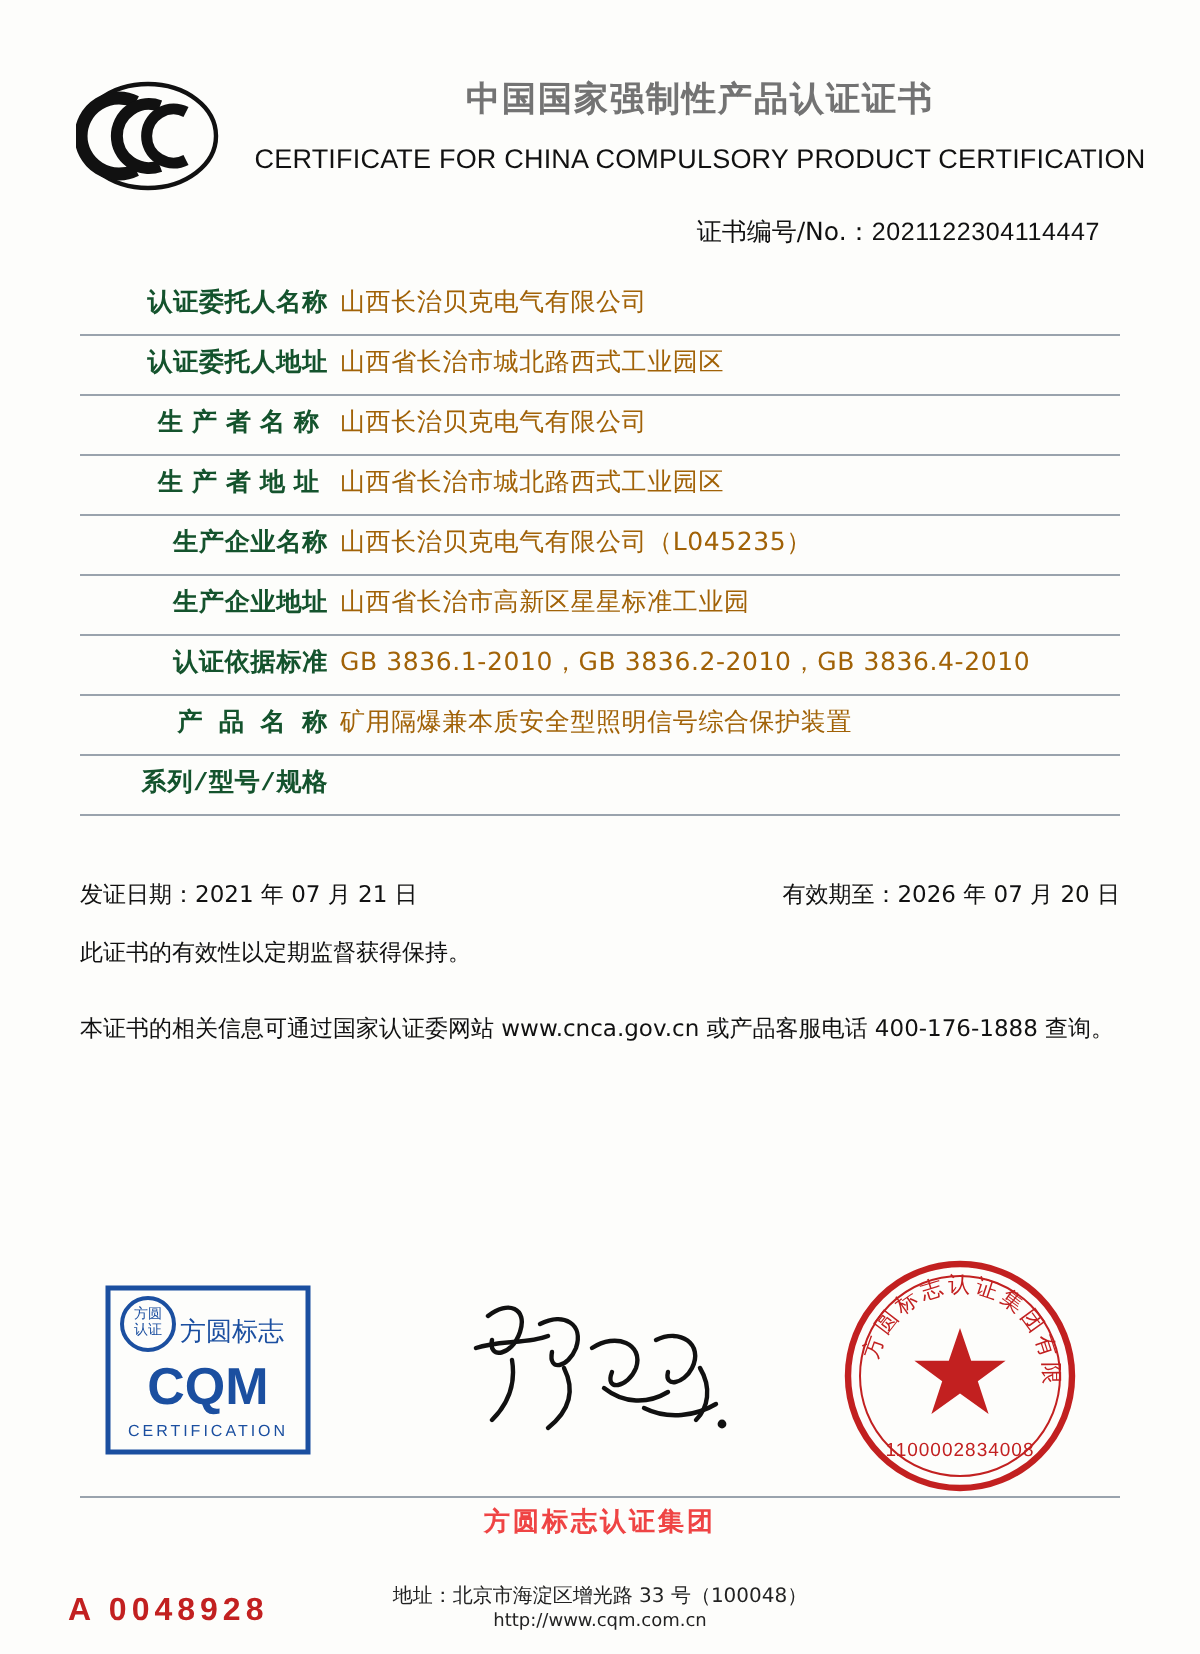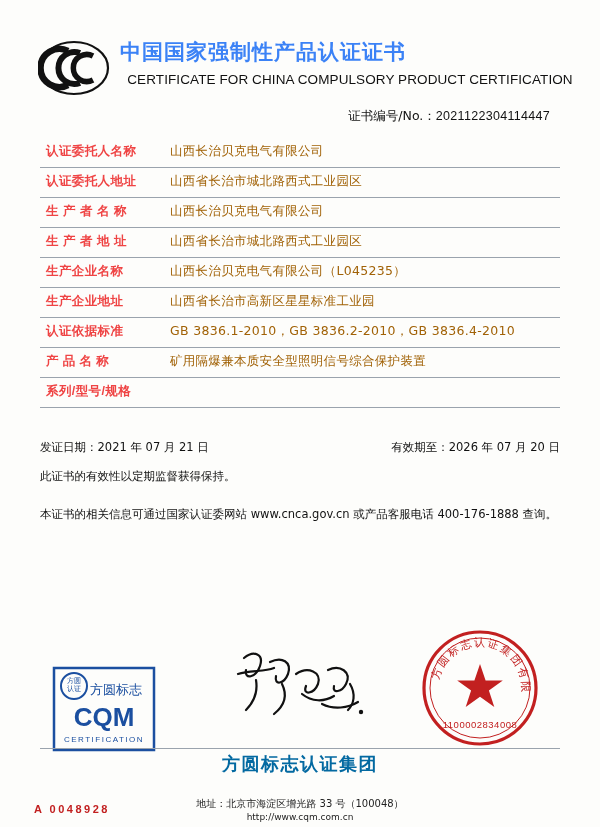--- a/index.html
+++ b/index.html
@@ -35,25 +35,26 @@
     left: 38px; top: 6px;
     width: 72px;
     height: 56px;
   }
   .ccc-logo svg { display: block; }
 
   .title-cn {
     position: absolute;
     left: 120px; top: 4px;
     width: 460px;
-    font-family: "DejaVu Sans", sans-serif;
-    font-size: 21px;
+    text-align: center;
+    font-family: "DejaVu Sans", sans-serif;
+    font-size: 17px;
     font-weight: bold;
     letter-spacing: 1px;
-    color: #3b82f6;
+    color: #737373;
   }
   .title-en {
     position: absolute;
     left: 110px; top: 38px;
     width: 480px;
     text-align: center;
     font-family: "Liberation Sans", sans-serif;
     font-size: 13.5px;
     letter-spacing: 0.1px;
     color: #111;
@@ -82,26 +83,27 @@
   .row {
     position: relative;
     height: 30px;
     border-bottom: 1px solid #9aa3ad;
     box-sizing: border-box;
   }
   .row .label {
     position: absolute;
     left: 6px; top: 5px;
     width: 118px;
-    font-family: Liberation Sans, sans-serif;
+    font-family: Liberation Mono, monospace;
     font-size: 12.5px;
     font-weight: bold;
-    color: #ef4444;
+    color: #14532d;
     letter-spacing: 0.4px;
     white-space: nowrap;
+    text-align: right;
   }
   .row .label.spaced {
     letter-spacing: 4.5px;
   }
   .row .value {
     position: absolute;
     left: 130px; top: 5px;
     right: 0;
     font-family: "DejaVu Sans", sans-serif;
     font-size: 12.5px;
@@ -154,21 +156,20 @@
     position: absolute;
     left: 0; top: 620px;
     width: 600px;
     height: 130px;
   }
   .cqm-logo {
     position: absolute;
     left: 52px; top: 22px;
     width: 104px;
     height: 86px;
-    margin-top: 24px;
   }
   .signature {
     position: absolute;
     left: 230px; top: 20px;
     width: 140px;
     height: 90px;
   }
   .red-seal {
     position: absolute;
     right: 60px; top: 8px;
@@ -184,44 +185,44 @@
     border-top: 1px solid #9aa3ad;
   }
   .footer {
     position: absolute;
     left: 0; top: 752px;
     width: 600px;
     text-align: center;
   }
   .footer .org {
     font-family: "DejaVu Sans", sans-serif;
-    font-size: 18px;
+    font-size: 13px;
     font-weight: bold;
     letter-spacing: 1.5px;
-    color: #0369a1;
+    color: #ef4444;
   }
   .footer .addr {
     font-family: "DejaVu Sans", sans-serif;
     font-size: 10px;
     color: #222;
     margin-top: 21px;
   }
   .footer .url {
     font-family: "DejaVu Sans", sans-serif;
     font-size: 9px;
     color: #222;
     margin-top: 1px;
   }
 
   
   .serial {
     position: absolute;
     left: 34px; bottom: 12px;
     font-family: "Liberation Sans", sans-serif;
-    font-size: 11px;
+    font-size: 16px;
     font-weight: bold;
     color: #c22020;
     letter-spacing: 2.5px;
   }
 </style>
 </head>
 <body>
 
 <div class="page">
 

